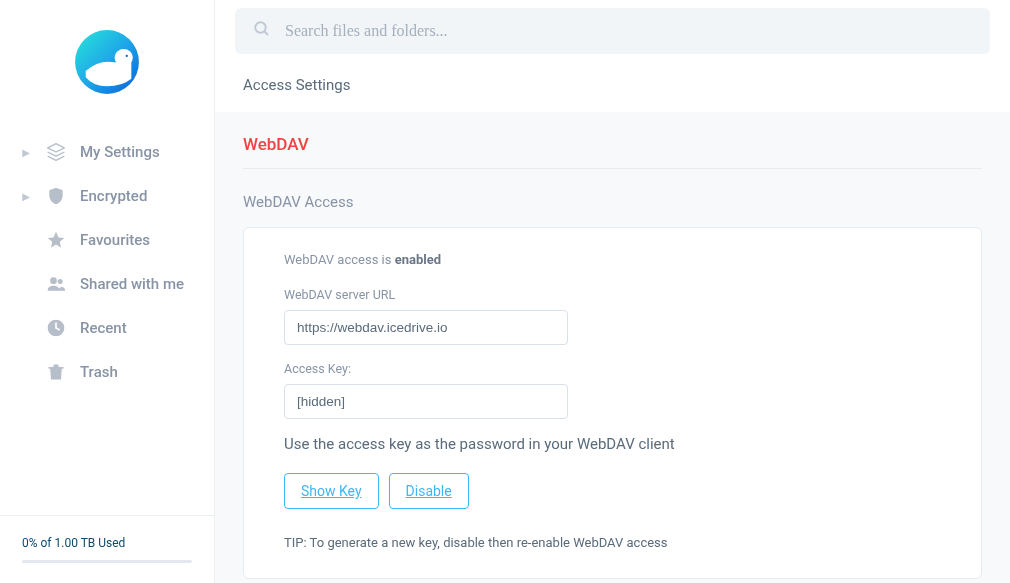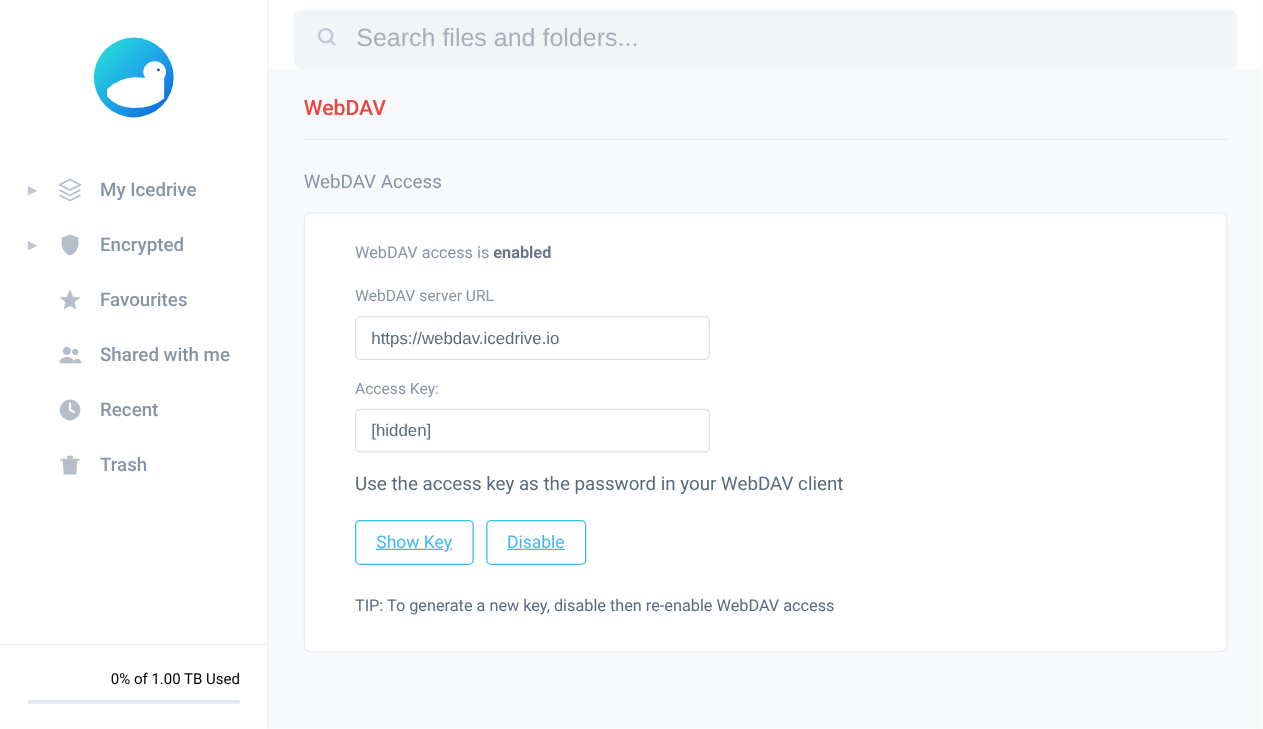--- a/index.html
+++ b/index.html
@@ -7,28 +7,28 @@
     .app { display: flex; height: 100%; }
     .sidebar { width: 215px; display: flex; flex-direction: column; border-right: 1px solid #edf0f3; }
     .logo-wrap { display: flex; justify-content: center; padding: 24px 0 30px; }
     .logo { width: 76px; height: 76px; }
     .nav { flex: 1; }
     .nav-item { display: flex; align-items: center; padding: 12px 20px; cursor: pointer; color: #8894a6; font-size: 15px; gap: 14px; }
     .chevron { width: 12px; display: flex; align-items: center; justify-content: center; color: #c0c8d4; font-size: 10px; }
     .chevron.empty { visibility: hidden; }
     .nav-icon { width: 20px; height: 20px; display: flex; align-items: center; justify-content: center; color: #b5bec9; }
     .nav-label { font-weight: 500; }
-    .storage { border-top: 1px solid #edf0f3; padding: 20px 22px; font-size: 12px; color: #000000; text-align: right; }
+    .storage { border-top: 1px solid #edf0f3; padding: 20px 22px; font-size: 12px; color: #0c4a6e; }
     .storage-bar { height: 3px; background: #e3e8ef; margin-top: 10px; border-radius: 2px; width: 100%; }
     .main { flex: 1; background: #f7f9fb; display: flex; flex-direction: column; overflow: hidden; }
     .topbar { background: #fff; padding: 0 0 0 0; }
     .search-wrap { margin: 0 20px 0 20px; padding-top: 8px; }
     .search { background: #f2f5f8; border-radius: 6px; display: flex; align-items: center; padding: 12px 18px; gap: 14px; }
     .search-icon { color: #c0c8d4; }
-    .search input { border: none; background: transparent; font-size: 20px; color: #a21caf; outline: none; flex: 1; }
+    .search input { border: none; background: transparent; font-size: 16px; color: #a21caf; outline: none; flex: 1; font-family: Liberation Serif, serif; }
     .search input::placeholder { color: #a5afbd; }
     .page-title { padding: 22px 20px 18px 28px; font-size: 15px; color: #5a6b7b; background: #fff; font-weight: 400; }
     .content { padding: 0 28px; overflow-y: auto; }
     .section-tab { color: #ef4444; font-size: 17px; font-weight: 500; padding: 22px 0 14px; border-bottom: 1px solid #e6ebf0; }
     .section-heading { color: #8894a6; font-size: 15px; padding: 24px 0 16px; font-weight: 400; }
     .card { background: #fff; border: 1px solid #e6ebf0; border-radius: 6px; padding: 24px 40px 28px; }
     .status-line { font-size: 13px; color: #8894a6; margin-bottom: 20px; }
     .status-line .bold { color: #6b7688; font-weight: 700; }
     .field-label { font-size: 12.5px; color: #8894a6; margin-bottom: 8px; }
     .text-input { border: 1px solid #d9e0e8; border-radius: 4px; padding: 9px 12px; font-size: 13.5px; color: #5a6b7b; width: 284px; background: #fff; outline: none; }
@@ -59,21 +59,21 @@
       </svg>
     </div>
     <nav class="nav">
       <div class="nav-item">
         <span class="chevron">▶</span>
         <span class="nav-icon">
           <svg width="20" height="20" viewBox="0 0 24 24" fill="currentColor">
               <path d="M12 2 L2 7 L12 12 L22 7 Z M2 12 L12 17 L22 12 M2 17 L12 22 L22 17" stroke="currentColor" stroke-width="1.6" fill="none" stroke-linejoin="round"></path>
             </svg>
         </span>
-        <span class="nav-label">My Icedrive</span>
+        <span class="nav-label">My Settings</span>
       </div>
       <div class="nav-item">
         <span class="chevron">▶</span>
         <span class="nav-icon">
           <svg width="20" height="20" viewBox="0 0 24 24" fill="currentColor">
               <path d="M12 2 L20 5 V11 C20 16 16.5 20.5 12 22 C7.5 20.5 4 16 4 11 V5 Z"></path>
             </svg>
         </span>
         <span class="nav-label">Encrypted</span>
       </div>
@@ -132,20 +132,21 @@
         <div class="search">
           <span class="search-icon">
             <svg width="18" height="18" viewBox="0 0 24 24" fill="none" stroke="currentColor" stroke-width="2.5">
                 <circle cx="10" cy="10" r="7"></circle>
                 <line x1="20" y1="20" x2="15" y2="15"></line>
               </svg>
           </span>
           <input type="text" placeholder="Search files and folders..." style="">
         </div>
       </div>
+      <div class="page-title">Access Settings</div>
     </div>
 
     <div class="content">
       <div class="section-tab">WebDAV</div>
       <div class="section-heading">WebDAV Access</div>
 
       <div class="card">
         <div class="status-line">
           <span>WebDAV access is </span><span class="bold">enabled</span>
         </div>

